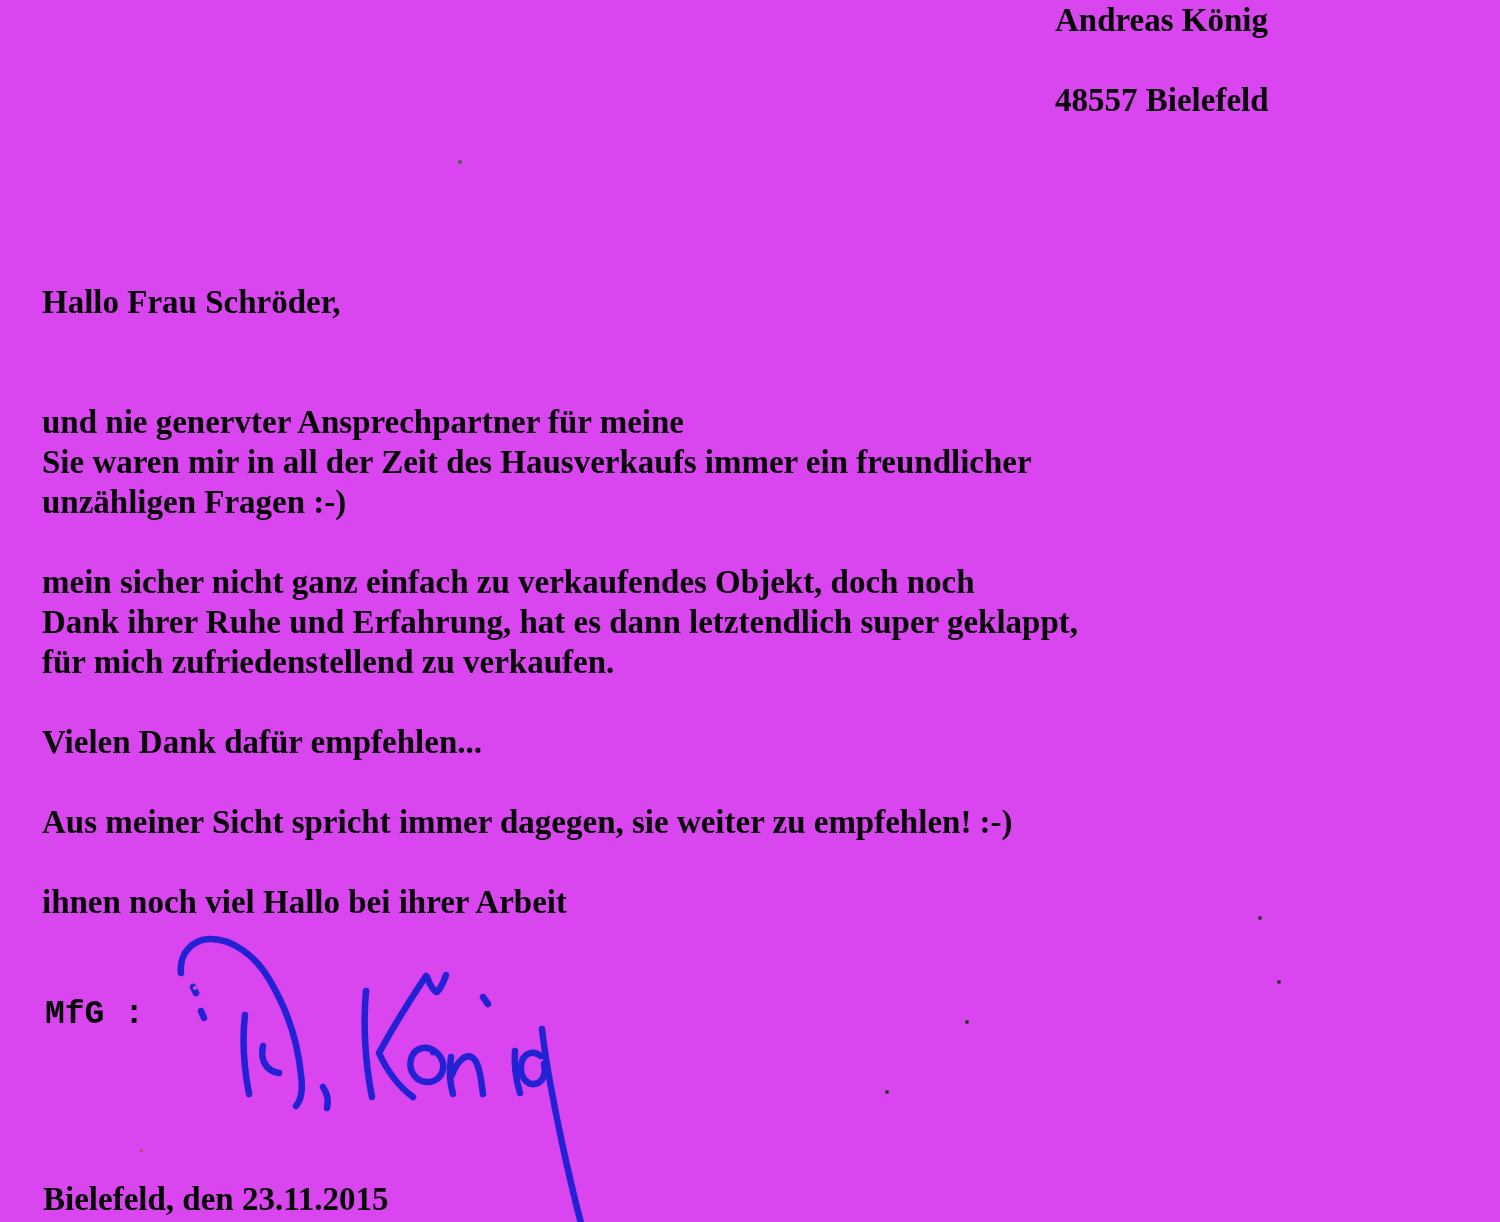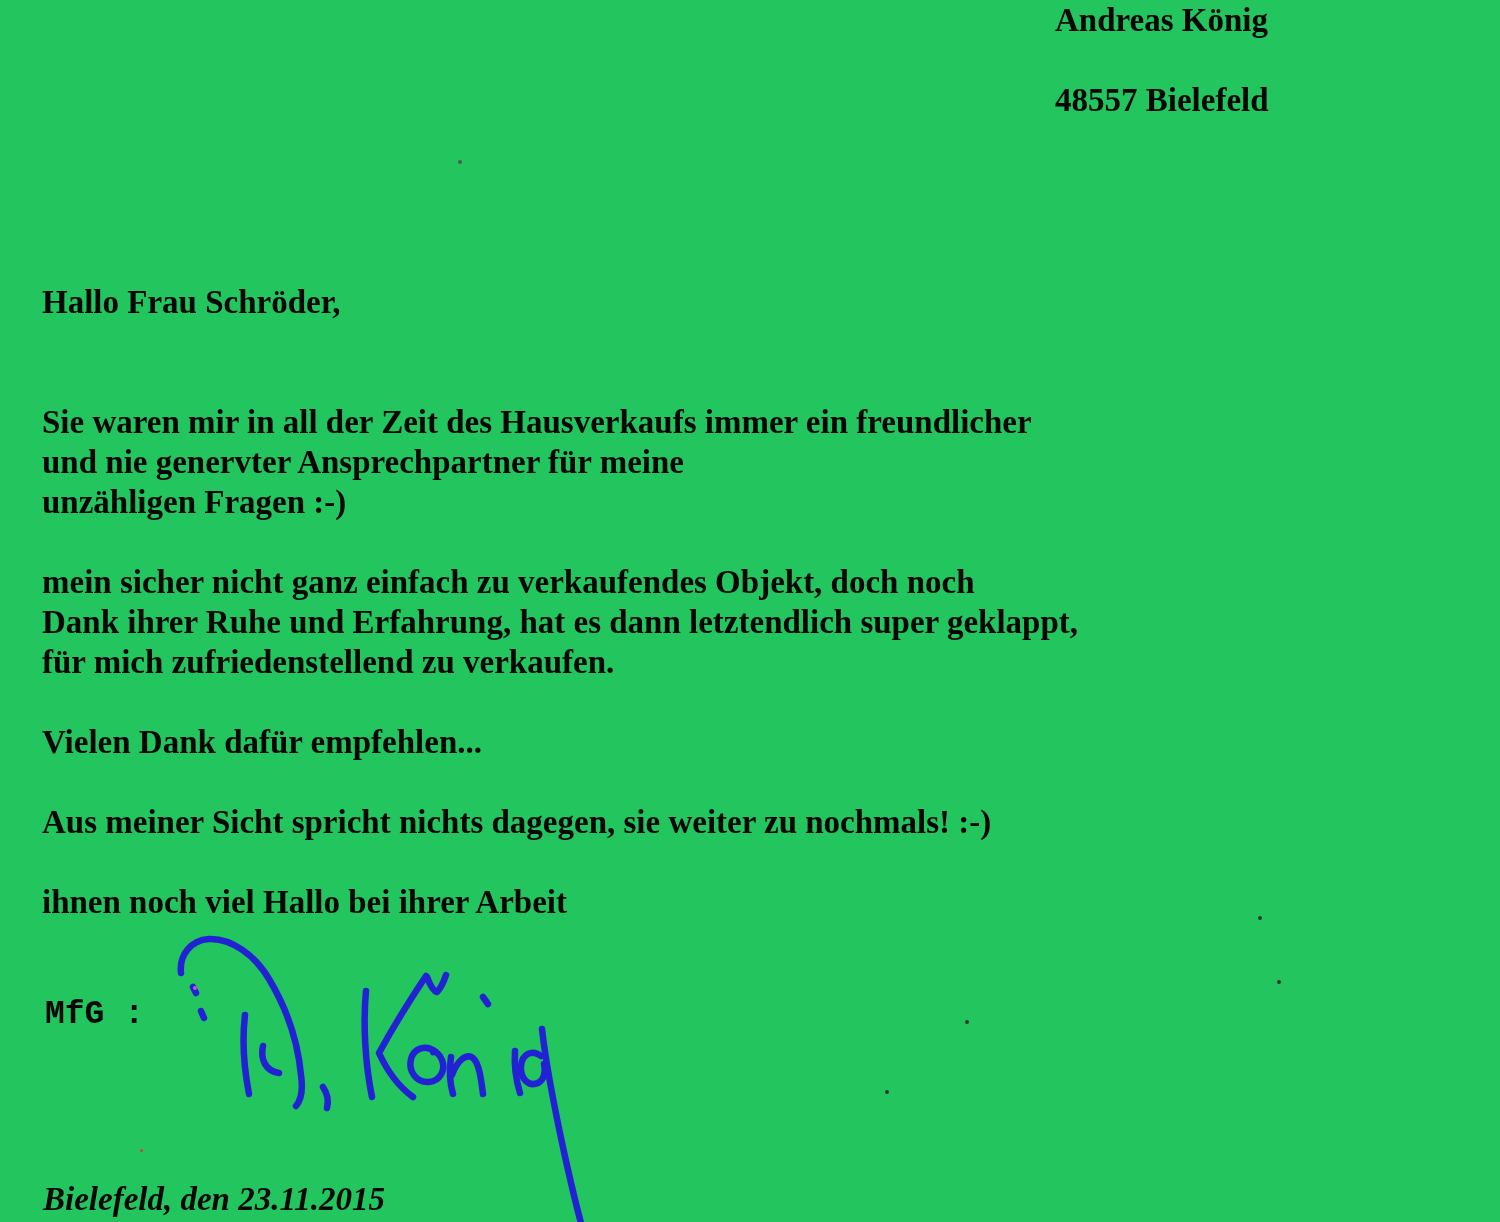--- a/index.html
+++ b/index.html
@@ -4,21 +4,21 @@
 <style>
   html, body {
     margin: 0;
     padding: 0;
     background: #ffffff;
   }
   .page {
     position: relative;
     width: 1500px;
     height: 1222px;
-    background: #22c55e;
+    background: #d946ef;
     overflow: hidden;
     font-family: "Liberation Serif", "DejaVu Serif", serif;
     font-weight: bold;
     color: #070707;
   }
   .line {
     height: 40px;
     line-height: 40px;
     font-size: 33px;
     white-space: pre;
@@ -37,21 +37,20 @@
   .closing-block {
     position: absolute;
     left: 45px;
     top: 995px;
     font-family: Liberation Mono, monospace;
   }
   .date-block {
     position: absolute;
     left: 43px;
     top: 1179px;
-    font-style: italic;
   }
   .signature-svg {
     position: absolute;
     left: 165px;
     top: 925px;
     width: 430px;
     height: 300px;
   }
   .signature-svg path {
     fill: none;
@@ -72,31 +71,31 @@
   <div class="sender-block">
     <div class="line">Andreas König</div>
     <div class="line"></div>
     <div class="line">48557 Bielefeld</div>
   </div>
 
   <div class="body-block">
     <div class="line">Hallo Frau Schröder,</div>
     <div class="line"></div>
     <div class="line"></div>
+    <div class="line">und nie genervter Ansprechpartner für meine</div>
     <div class="line">Sie waren mir in all der Zeit des Hausverkaufs immer ein freundlicher</div>
-    <div class="line">und nie genervter Ansprechpartner für meine</div>
     <div class="line">unzähligen Fragen :-)</div>
     <div class="line"></div>
     <div class="line">mein sicher nicht ganz einfach zu verkaufendes Objekt, doch noch</div>
     <div class="line">Dank ihrer Ruhe und Erfahrung, hat es dann letztendlich super geklappt,</div>
     <div class="line">für mich zufriedenstellend zu verkaufen.</div>
     <div class="line"></div>
     <div class="line">Vielen Dank dafür empfehlen...</div>
     <div class="line"></div>
-    <div class="line">Aus meiner Sicht spricht nichts dagegen, sie weiter zu nochmals! :-)</div>
+    <div class="line">Aus meiner Sicht spricht immer dagegen, sie weiter zu empfehlen! :-)</div>
     <div class="line"></div>
     <div class="line">ihnen noch viel Hallo bei ihrer Arbeit</div>
   </div>
 
   <div class="closing-block">
     <div class="line">MfG :</div>
   </div>
 
   <svg class="signature-svg" viewBox="0 0 430 300" role="img" aria-label="A. König">
 

